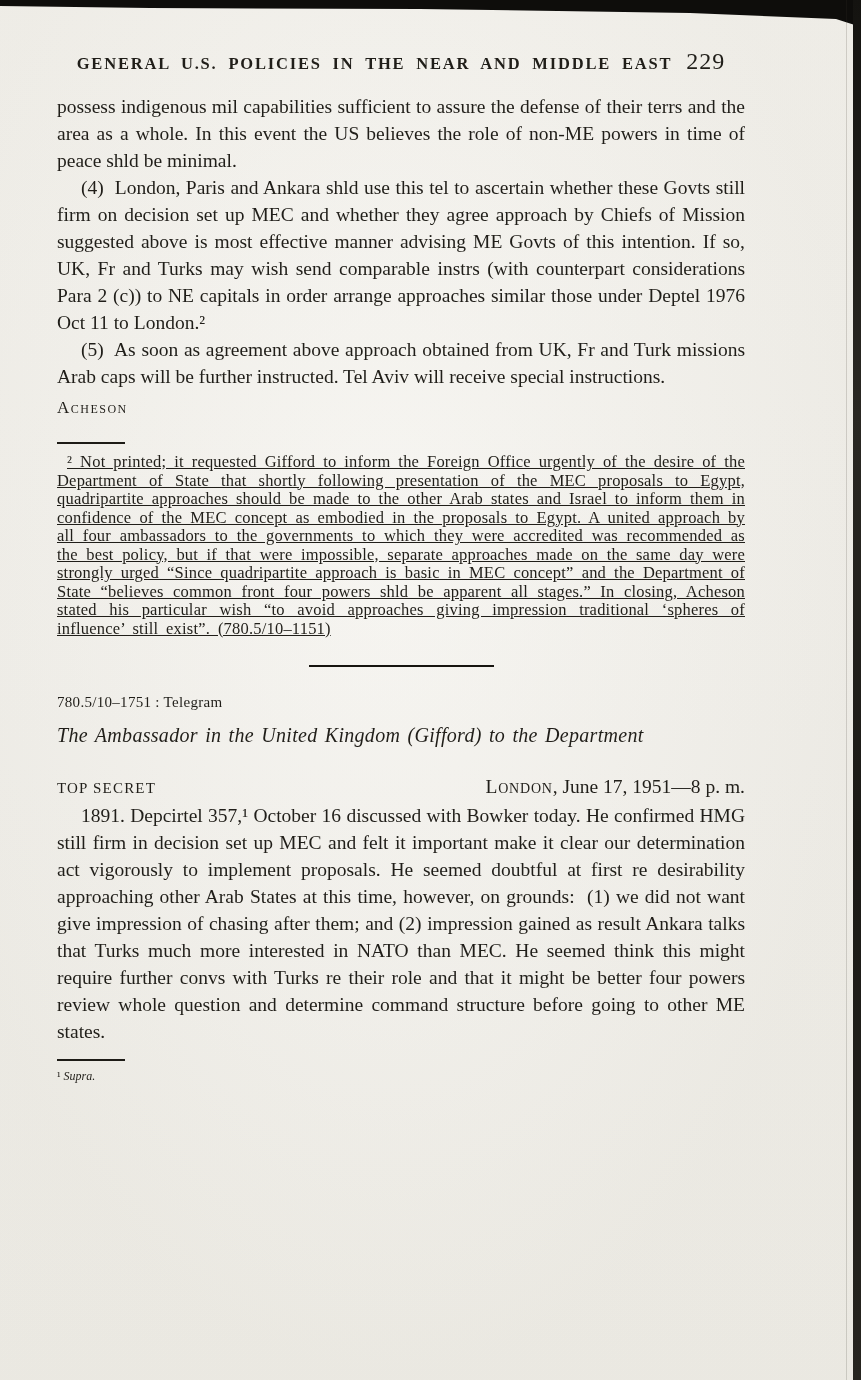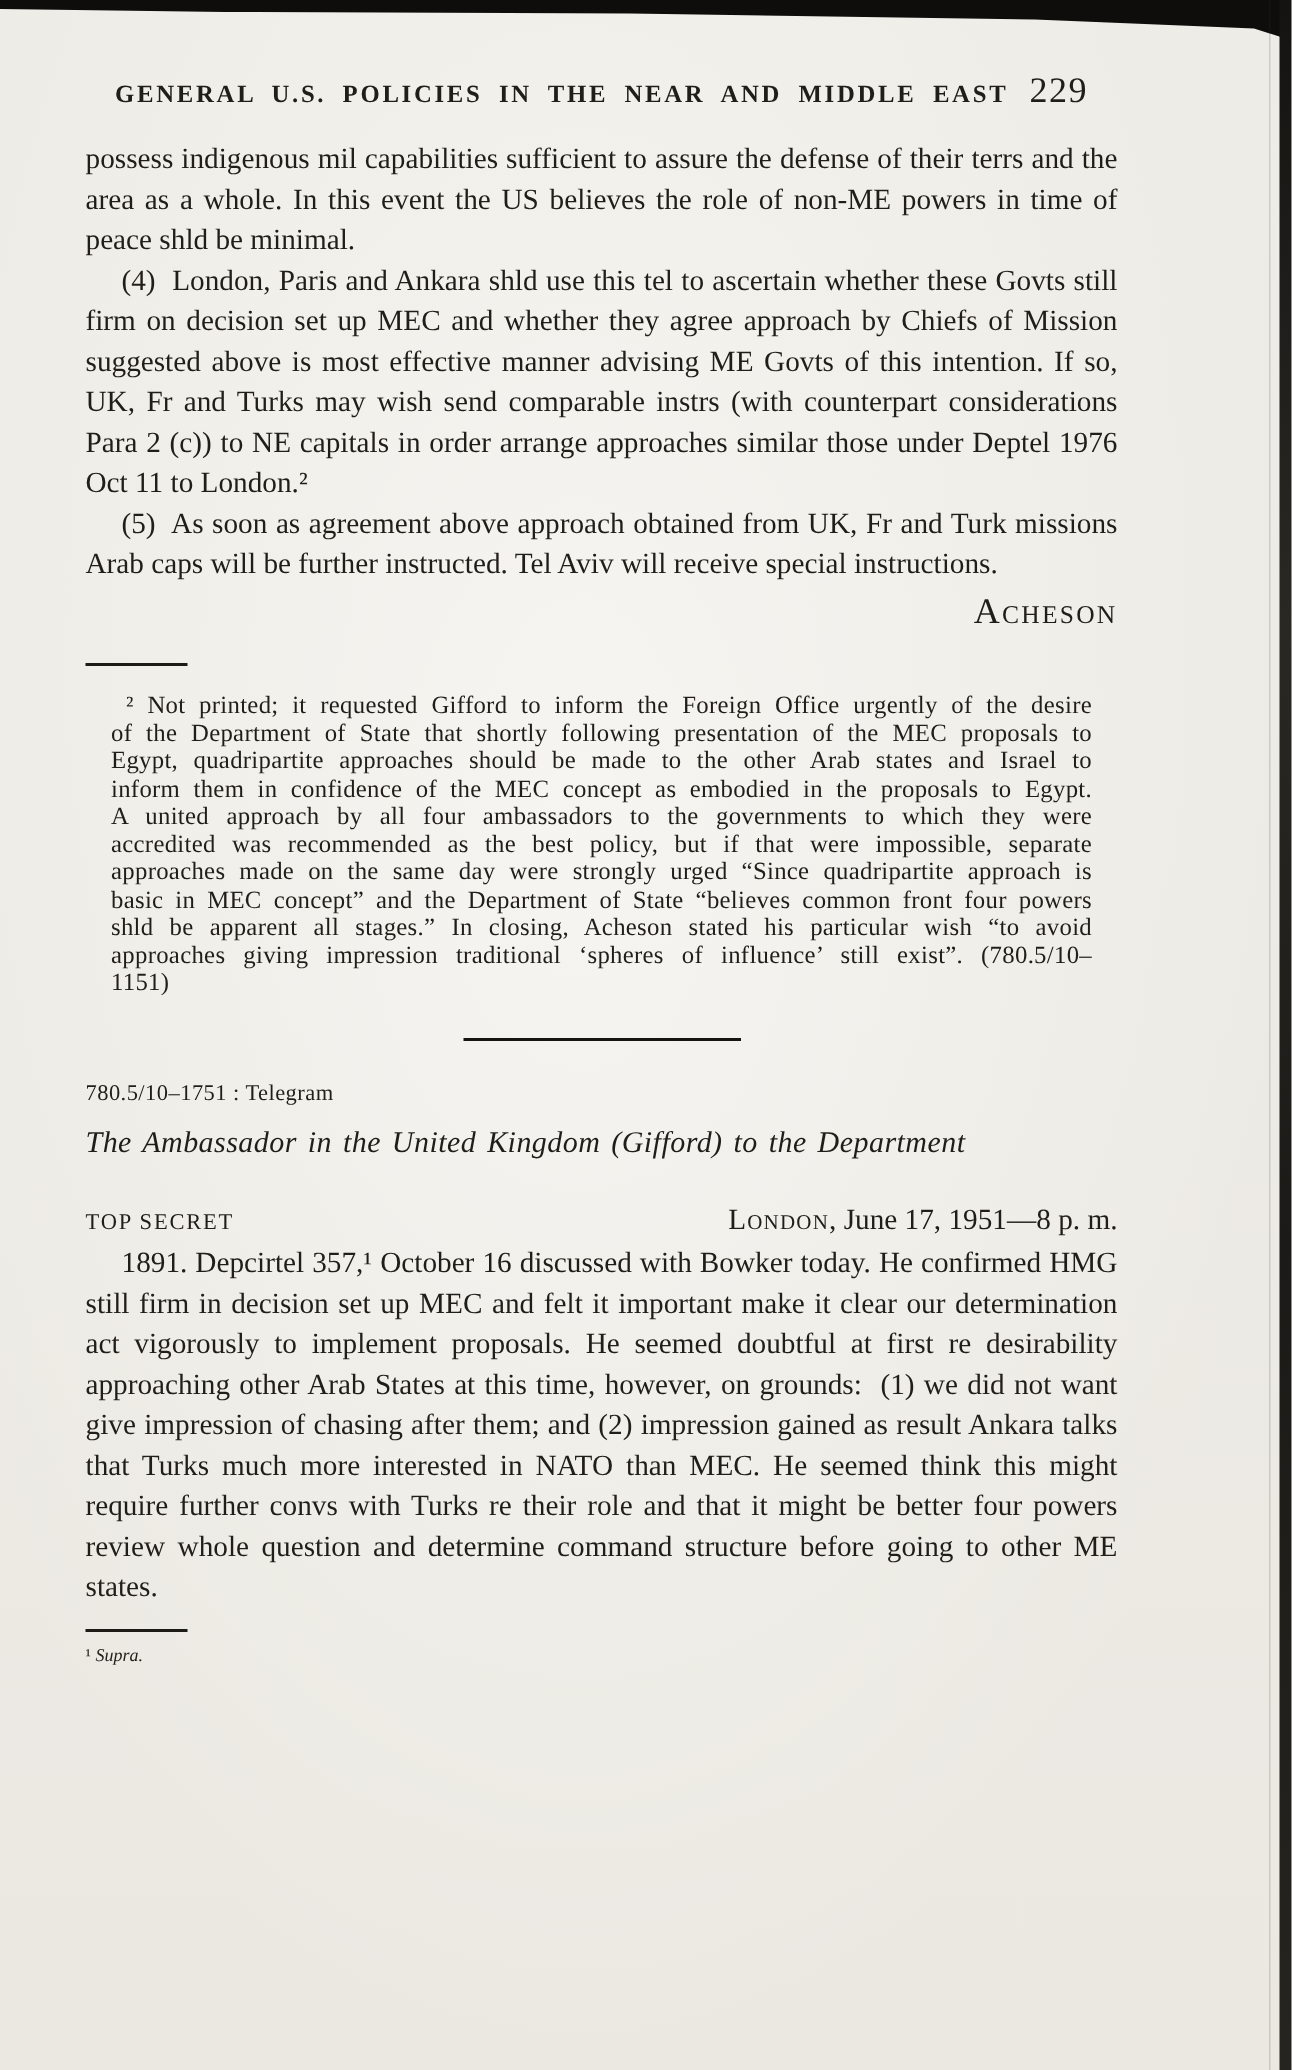--- a/index.html
+++ b/index.html
@@ -42,31 +42,31 @@
   .running-head .folio {
     font-size: 24px; margin-left: 14px; letter-spacing: 1px;
   }
   .bodytext {
     font-size: 19.5px; line-height: 27px; text-align: justify;
     margin: 0;
   }
   .bodytext.indent { text-indent: 24px; }
   .first-body { margin-top: 18px; }
   .signature {
-    text-align: right; font-size: 24px; line-height: 26px;
+    text-align: left; font-size: 17px; line-height: 26px;
     font-variant: small-caps; letter-spacing: 1.5px; margin-top: 5px;
   }
   .fn-rule {
     width: 68px; border: 0; border-top: 2.5px solid #1d1b16;
     margin: 21px 0 9px 0;
   }
   .footnote {
     font-size: 16.5px; line-height: 18.5px; text-align: justify;
     word-spacing: 3.5px; letter-spacing: 0.2px;
-    text-indent: 10px; margin: 17px;
+    text-indent: 10px; margin: 0; text-decoration: underline;
   }
   .doc-divider {
     width: 185px; border: 0; border-top: 2.5px solid #16140f;
     margin: 27px auto 0 auto;
   }
   .file-ref {
     font-size: 15px; letter-spacing: 0.3px; margin-top: 27px;
   }
   .doc-title {
     font-style: italic; font-size: 20px; line-height: 30px;

